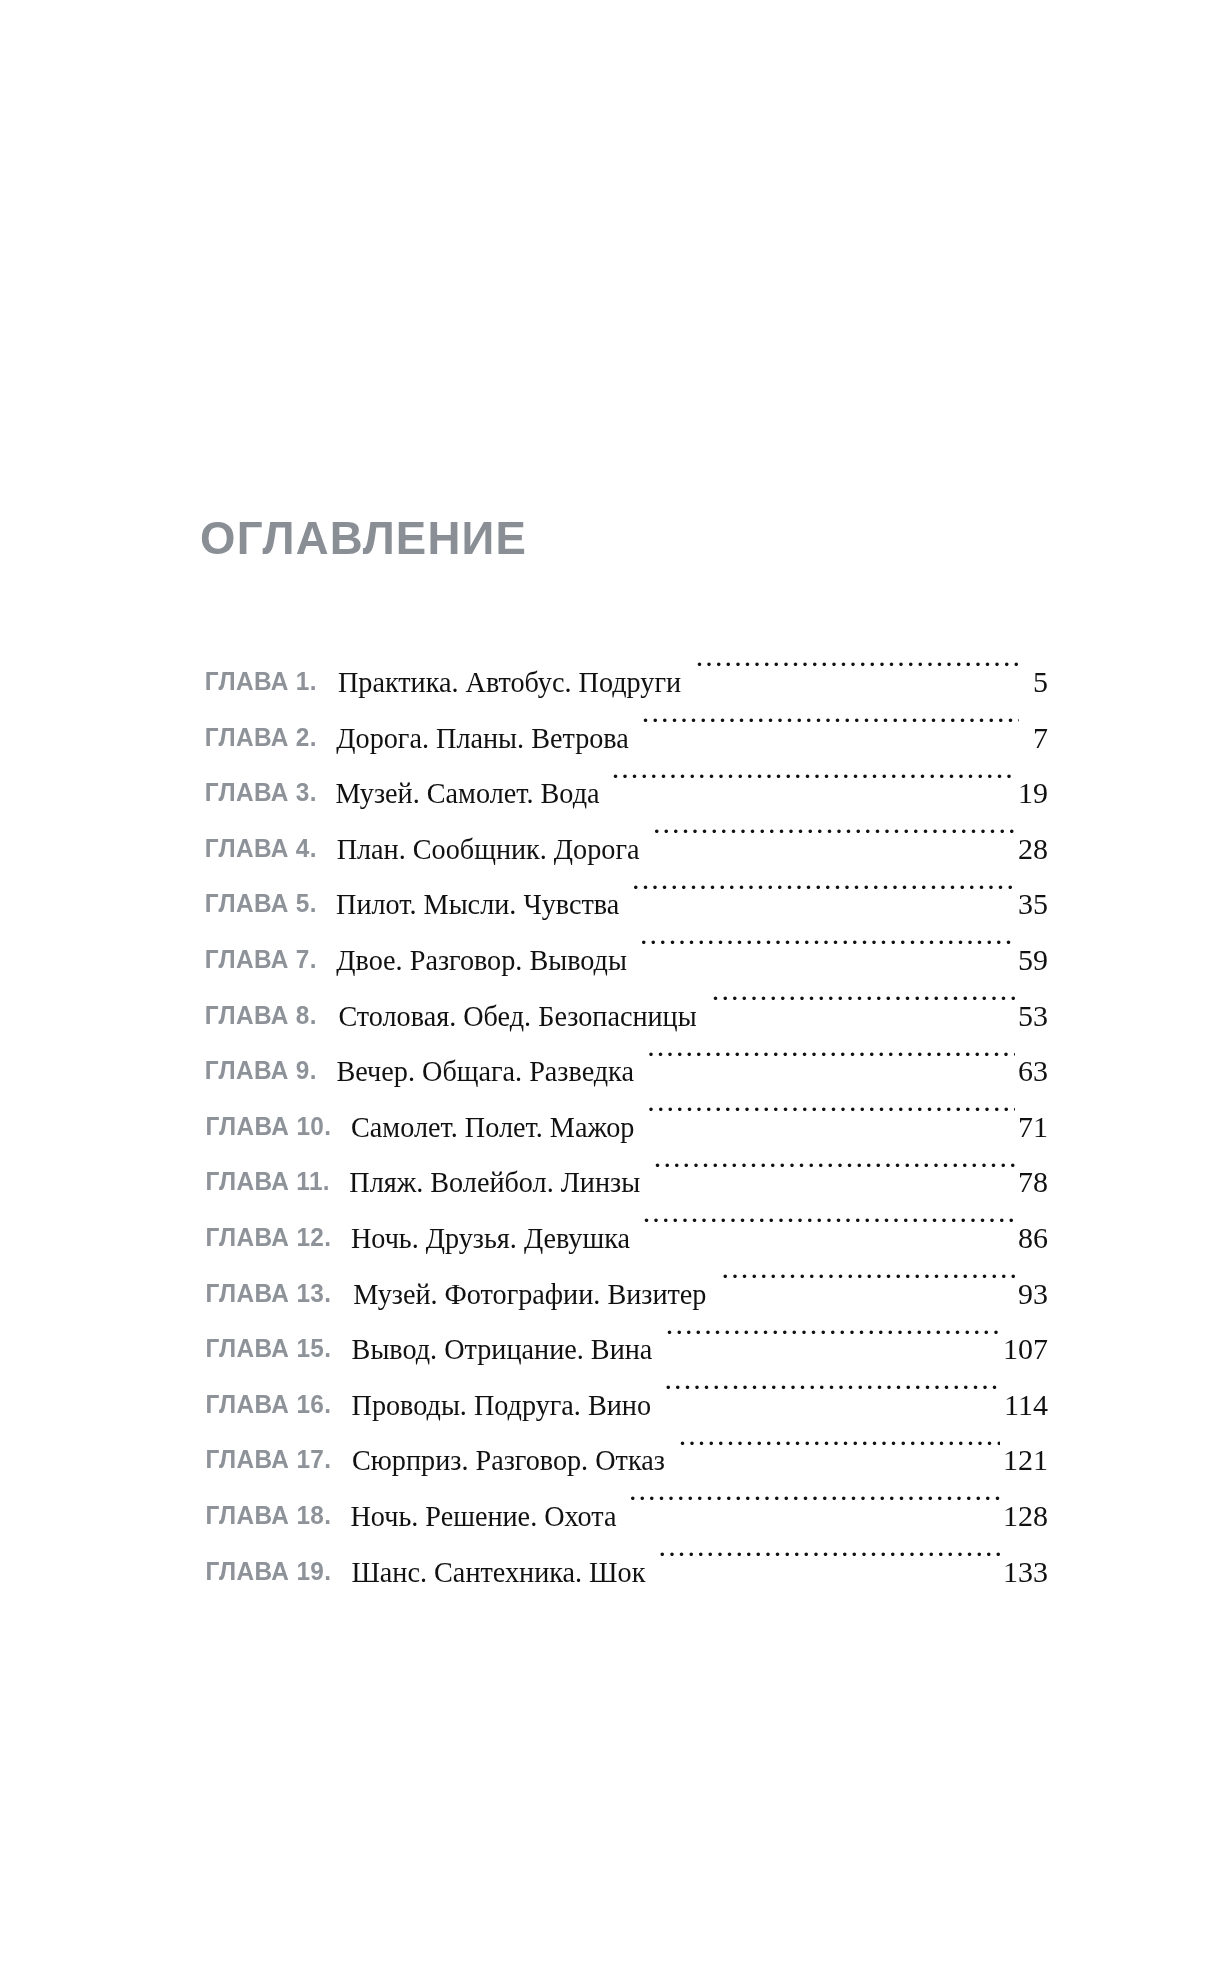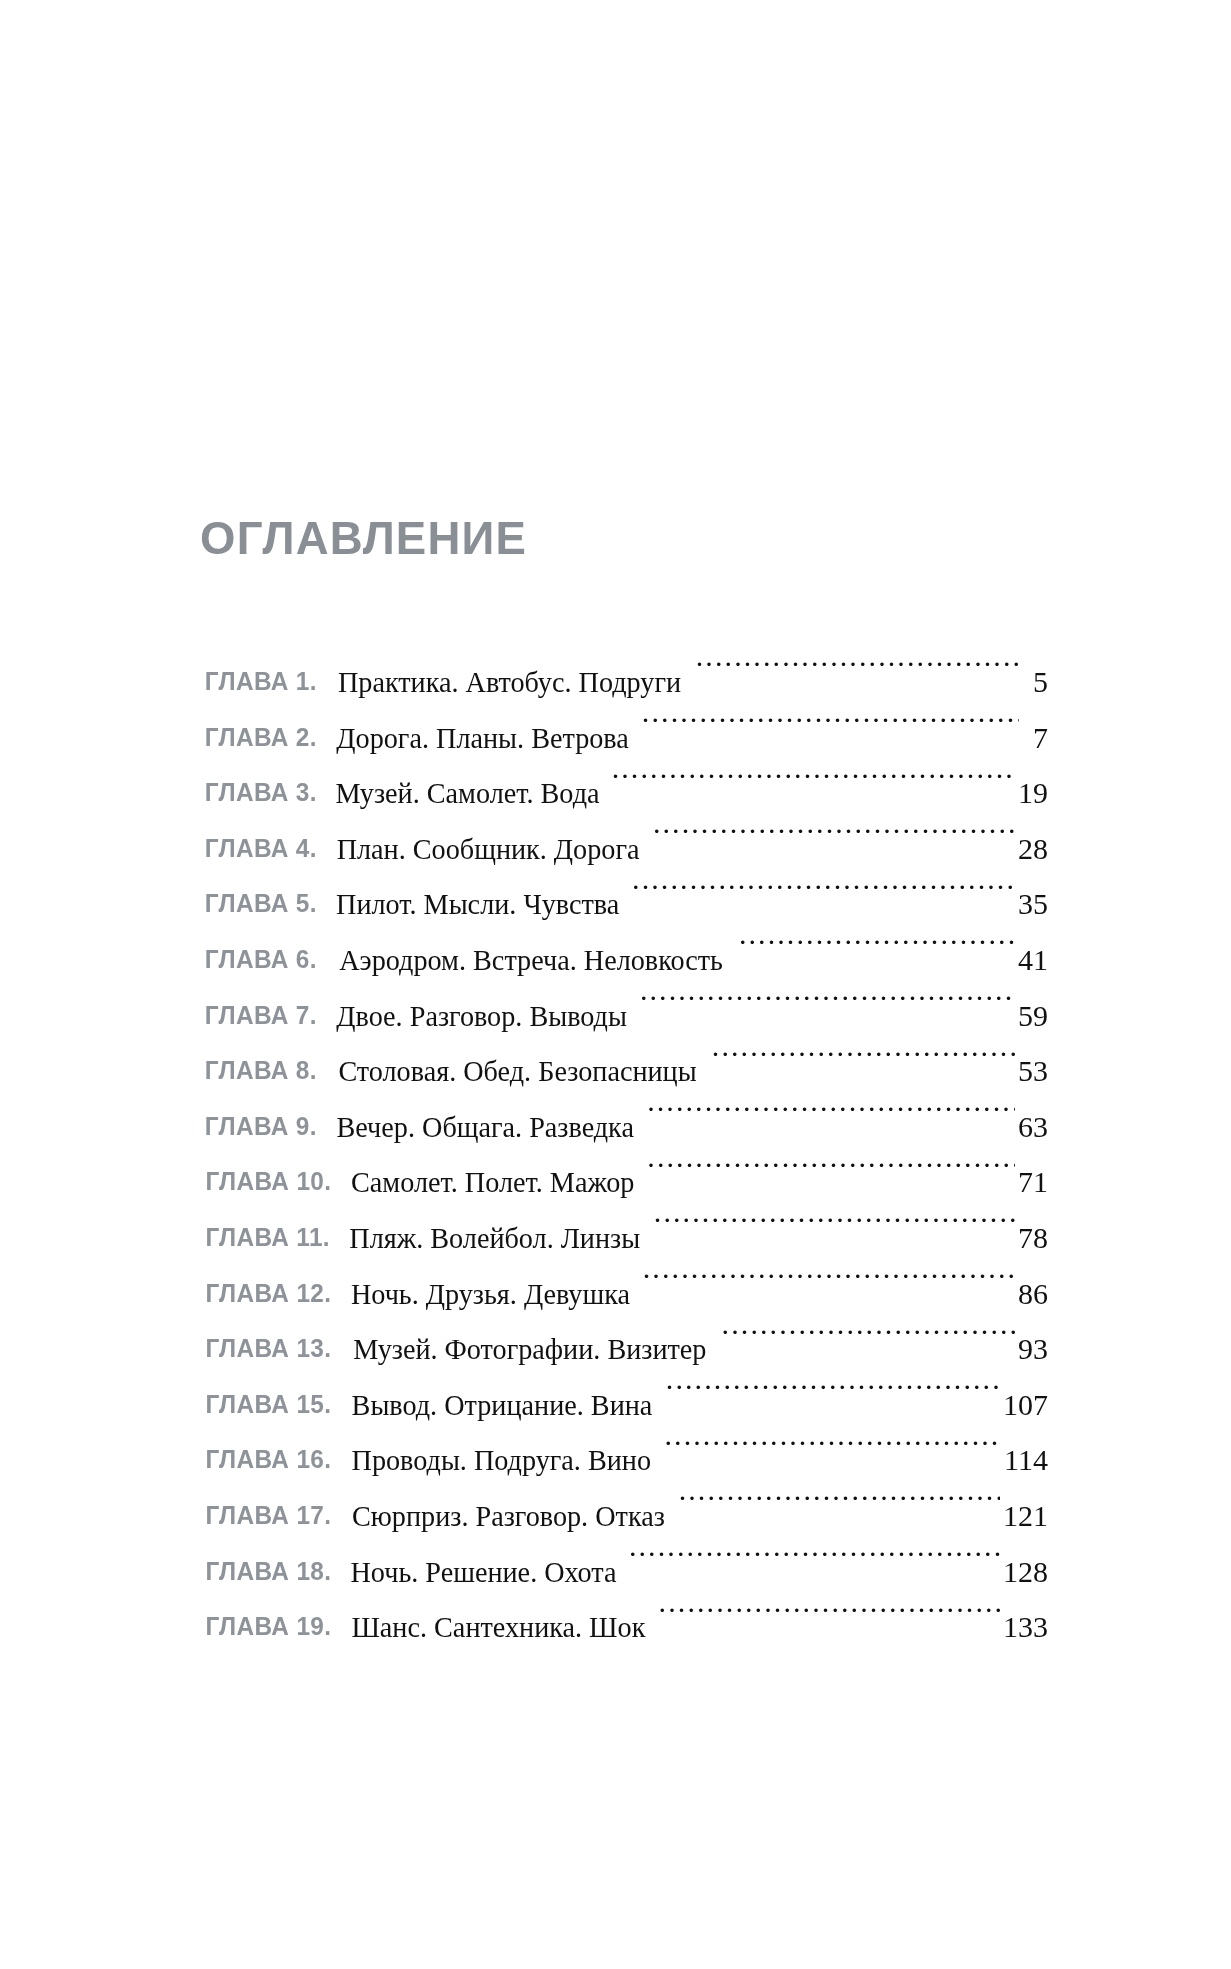--- a/index.html
+++ b/index.html
@@ -148,26 +148,20 @@
           <span class="leader"></span>
           <span class="page-num">28</span>
         </li>
         <li class="toc-row">
           <span class="chapter-label">ГЛАВА 5.</span>
           <span class="chapter-title">Пилот. Мысли. Чувства</span>
           <span class="leader"></span>
           <span class="page-num">35</span>
         </li>
         <li class="toc-row">
-          <span class="chapter-label">ГЛАВА 6.</span>
-          <span class="chapter-title">Аэродром. Встреча. Неловкость</span>
-          <span class="leader"></span>
-          <span class="page-num">41</span>
-        </li>
-        <li class="toc-row">
           <span class="chapter-label">ГЛАВА 7.</span>
           <span class="chapter-title">Двое. Разговор. Выводы</span>
           <span class="leader"></span>
           <span class="page-num">59</span>
         </li>
         <li class="toc-row">
           <span class="chapter-label">ГЛАВА 8.</span>
           <span class="chapter-title">Столовая. Обед. Безопасницы</span>
           <span class="leader"></span>
           <span class="page-num">53</span>

